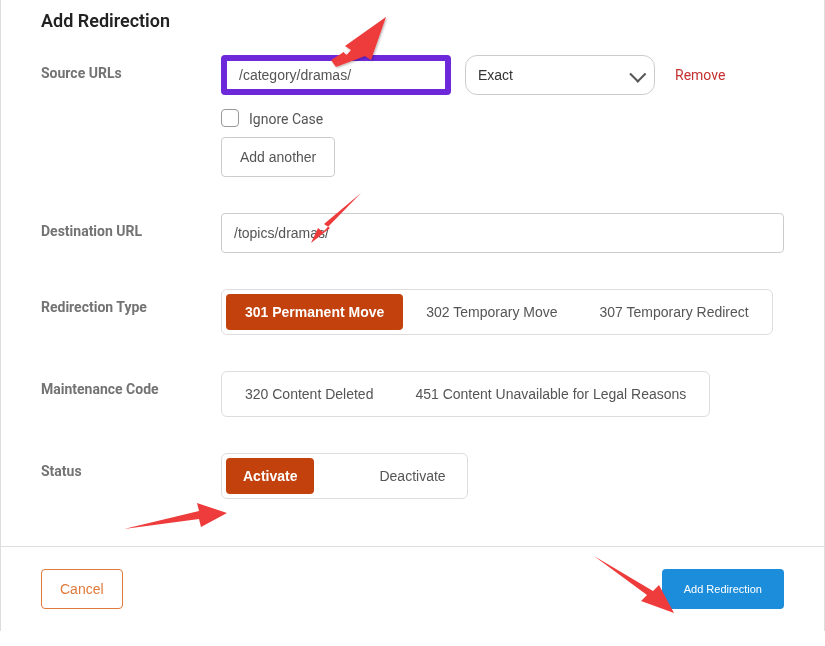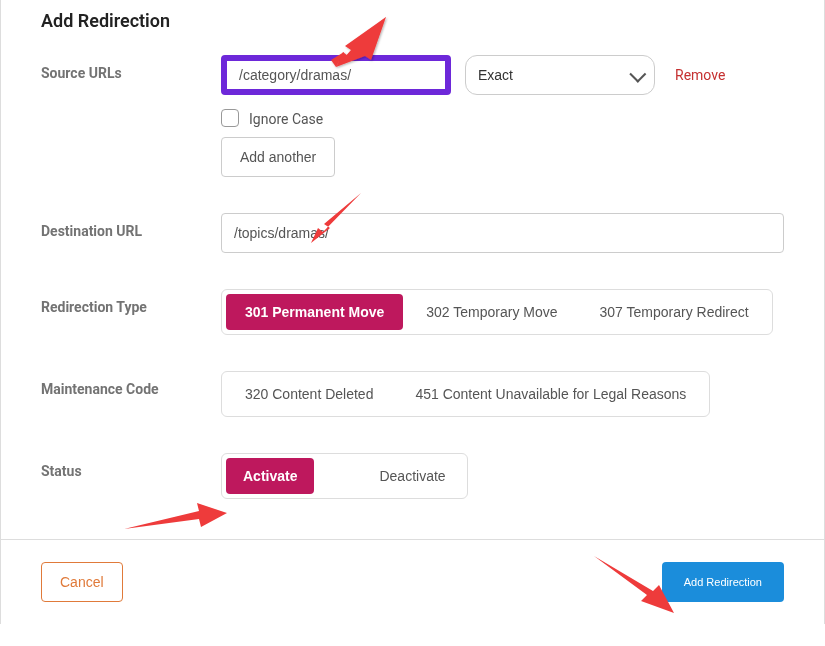--- a/index.html
+++ b/index.html
@@ -152,37 +152,38 @@
       padding: 0 18px;
       border: 1px solid transparent;
       border-radius: 4px;
       background: #fff;
       color: #555;
       font-size: 14px;
       cursor: pointer;
       font-weight: 500;
     }
     .btn-group button.active {
-      background: #be185d;
+      background: #c2410c;
       color: #fff;
       font-weight: 600;
     }
     .btn-group.status {
       padding: 4px;
       gap: 48px;
     }
     .btn-group.status button {
       padding: 0 16px;
     }
     .footer {
       border-top: 1px solid #ddd;
       padding: 22px 40px;
       display: flex;
       justify-content: space-between;
       align-items: flex-end;
+      margin-top: 7px;
     }
     .btn-cancel {
       height: 40px;
       padding: 0 18px;
       background: #fff;
       border: 1px solid #e07a3a;
       border-radius: 4px;
       color: #e07a3a;
       font-size: 14px;
       cursor: pointer;

